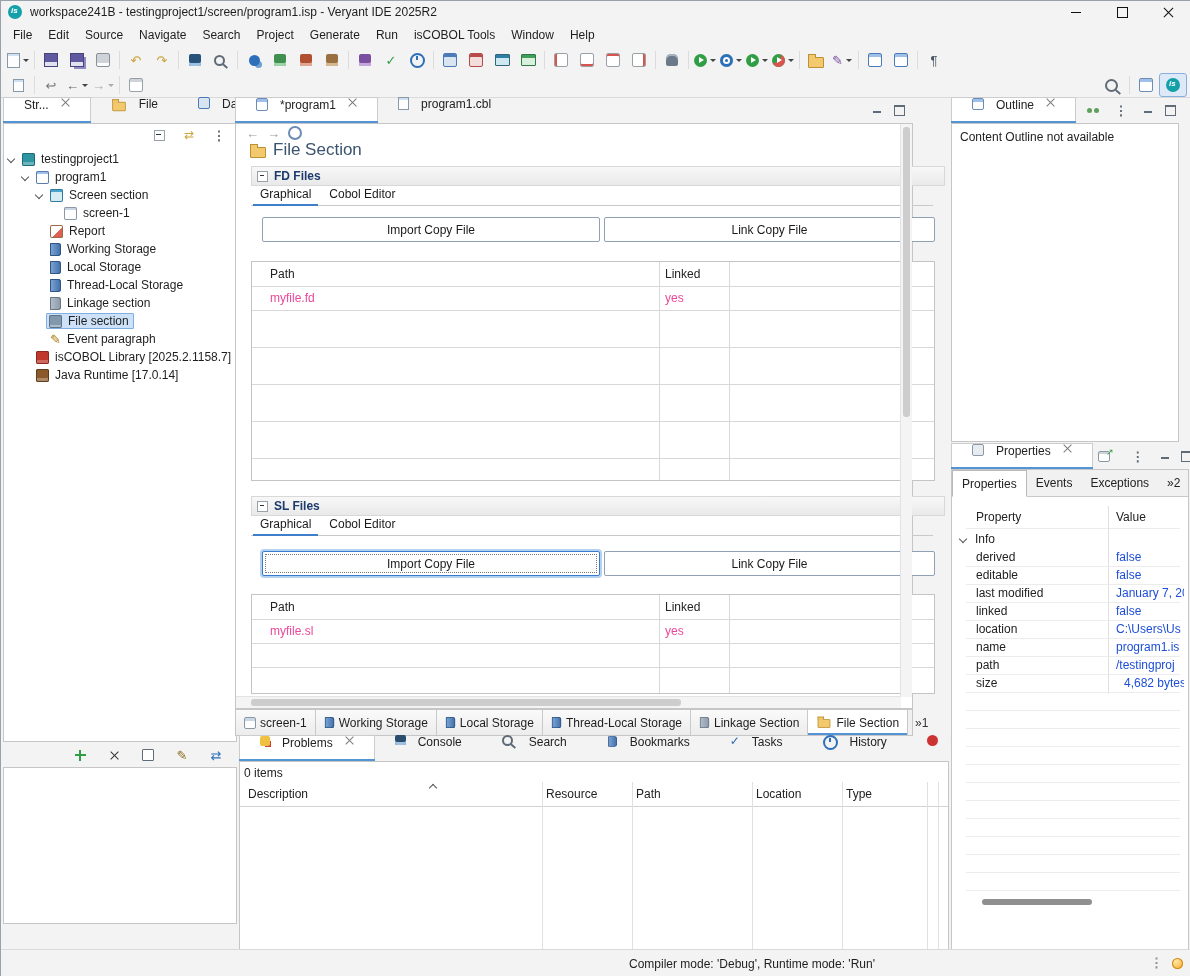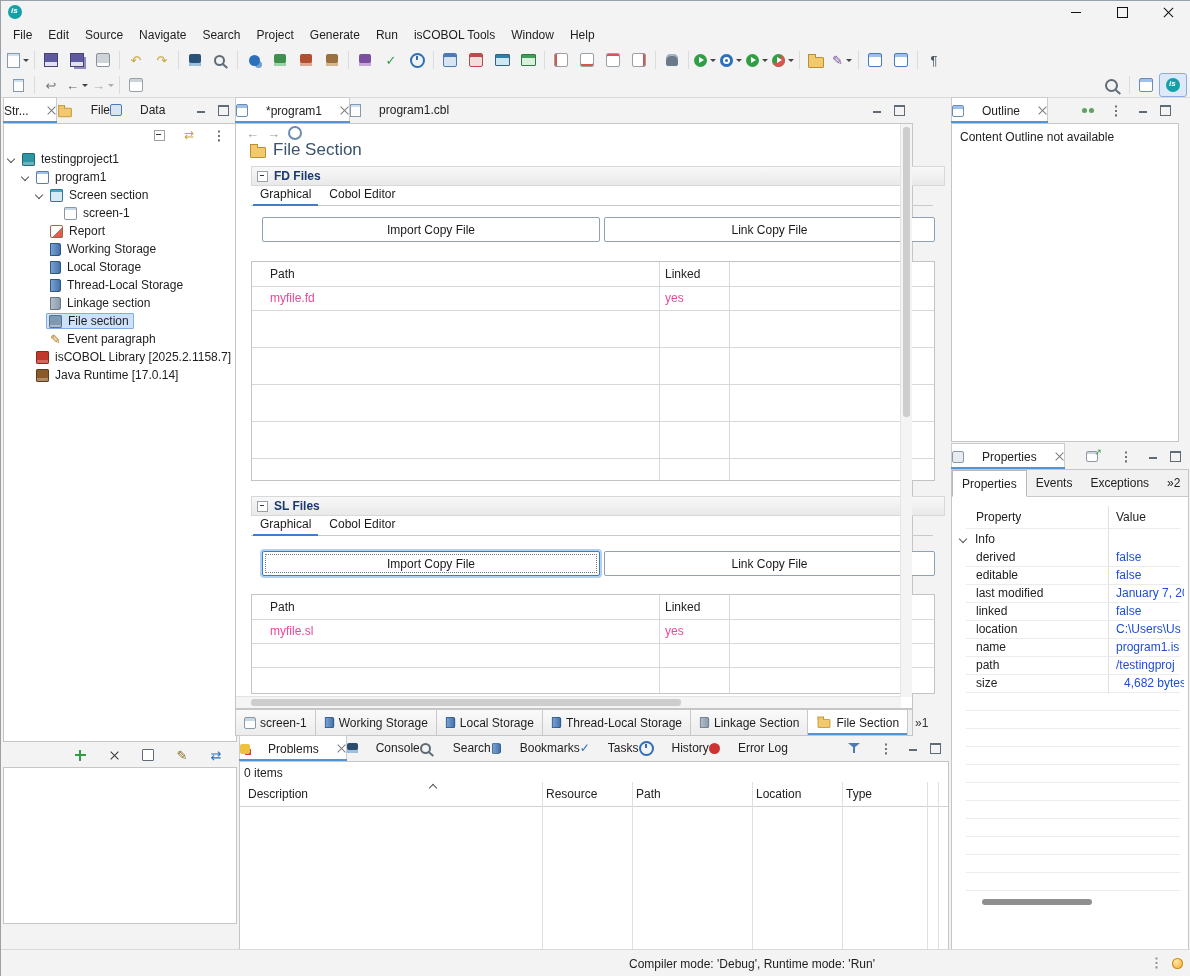--- a/index.html
+++ b/index.html
@@ -53,21 +53,21 @@
   .x-close::after{transform:rotate(-45deg)}
   .vbtn{display:inline-flex;align-items:center;justify-content:center;width:16px;height:16px}
   .vmin{width:8px;height:4px;border-bottom:2px solid #5f6b76}
   .vmax{width:9px;height:8px;border:1px solid #5f6b76;border-top:2px solid #5f6b76}
   .funnel{position:relative;width:13px;height:12px}
   .funnel::before{content:"";position:absolute;left:0;top:1px;border-left:6px solid transparent;border-right:6px solid transparent;border-top:5px solid #4a7ab8}
   .funnel::after{content:"";position:absolute;left:5px;top:5px;width:2px;height:6px;background:#4a7ab8}
 
   
   .tabstrip{height:26px;display:flex;align-items:stretch;position:relative}
-  .vtab{display:flex;align-items:center;gap:18px;padding:0 0;position:relative;color:#222;white-space:nowrap}
+  .vtab{display:flex;align-items:flex-start;gap:12px;padding:0 20px;position:relative;color:#222;white-space:nowrap}
   .vtab.active{background:#fff;border:1px solid #ccc;border-bottom:none}
   .vtab.active::after{content:"";position:absolute;left:-1px;right:-1px;bottom:0;height:2px;background:#5294d6}
   .strip-right{margin-left:auto;display:flex;align-items:center;gap:6px;padding-right:6px}
   .pcontent{position:relative;background:#fff;border:1px solid #c6c6c6}
 
   
   .trow{display:flex;align-items:center;height:18px;white-space:nowrap}
   .chv{width:5px;height:5px;border-right:1.4px solid #555;border-bottom:1.4px solid #555;display:inline-block;flex:none;margin:0 4px 0 0}
   .chv.d{transform:rotate(45deg)}
   .chv.u{transform:rotate(-135deg)}
@@ -114,20 +114,21 @@
   .prow-val{position:absolute;color:#1d4ed8;white-space:nowrap;overflow:hidden}
   .hline-soft{position:absolute;left:14px;right:8px;height:1px;background:#ececec}
 </style>
 </head>
 <body>
 
 <div id="root">
 
   <div class="titlebar">
     <span class="app-logo"></span>
+    <span>workspace241B - testingproject1/screen/program1.isp - Veryant IDE 2025R2</span>
     <div class="win-controls">
       <span class="win-btn">
           <span class="wm-min"></span>
         </span>
       <span class="win-btn">
           <span class="wm-max"></span>
         </span>
       <span class="win-btn">
           <span class="wm-close"></span>
         </span>

